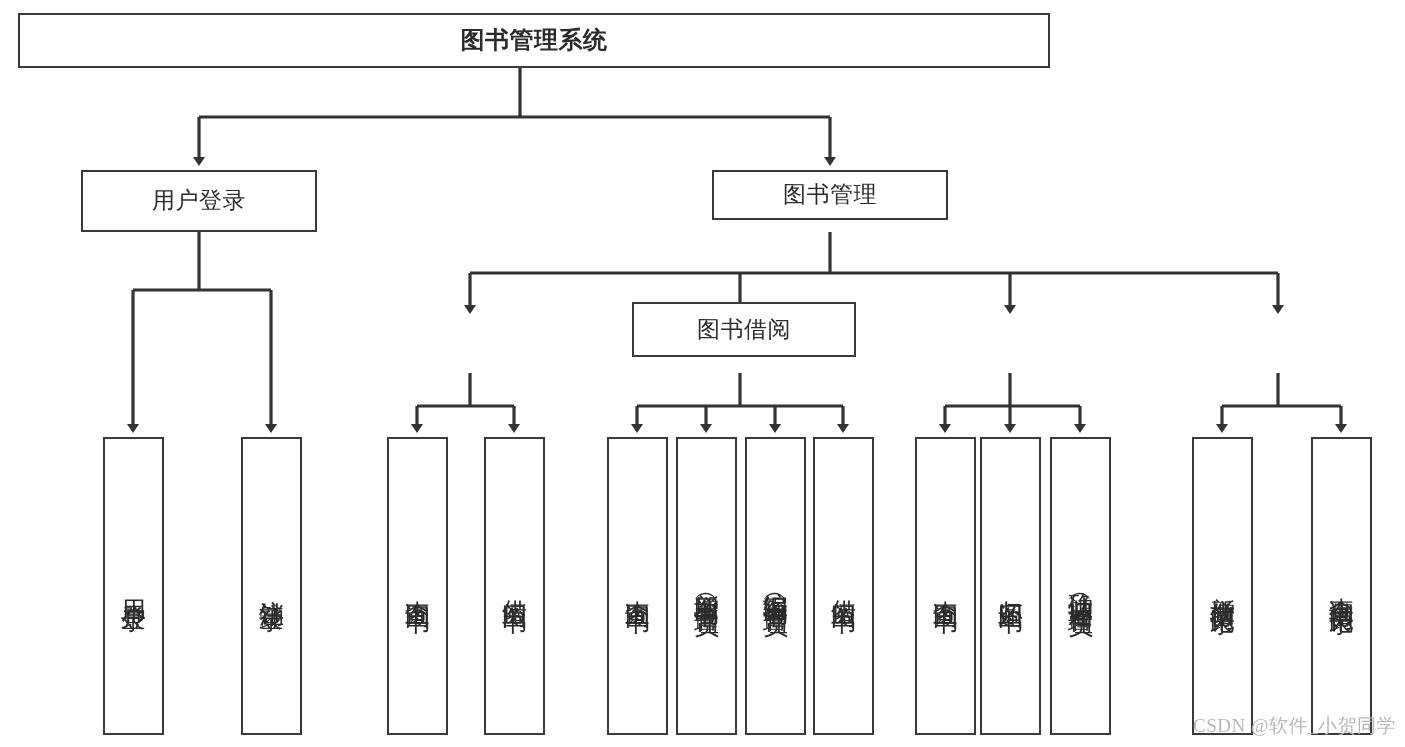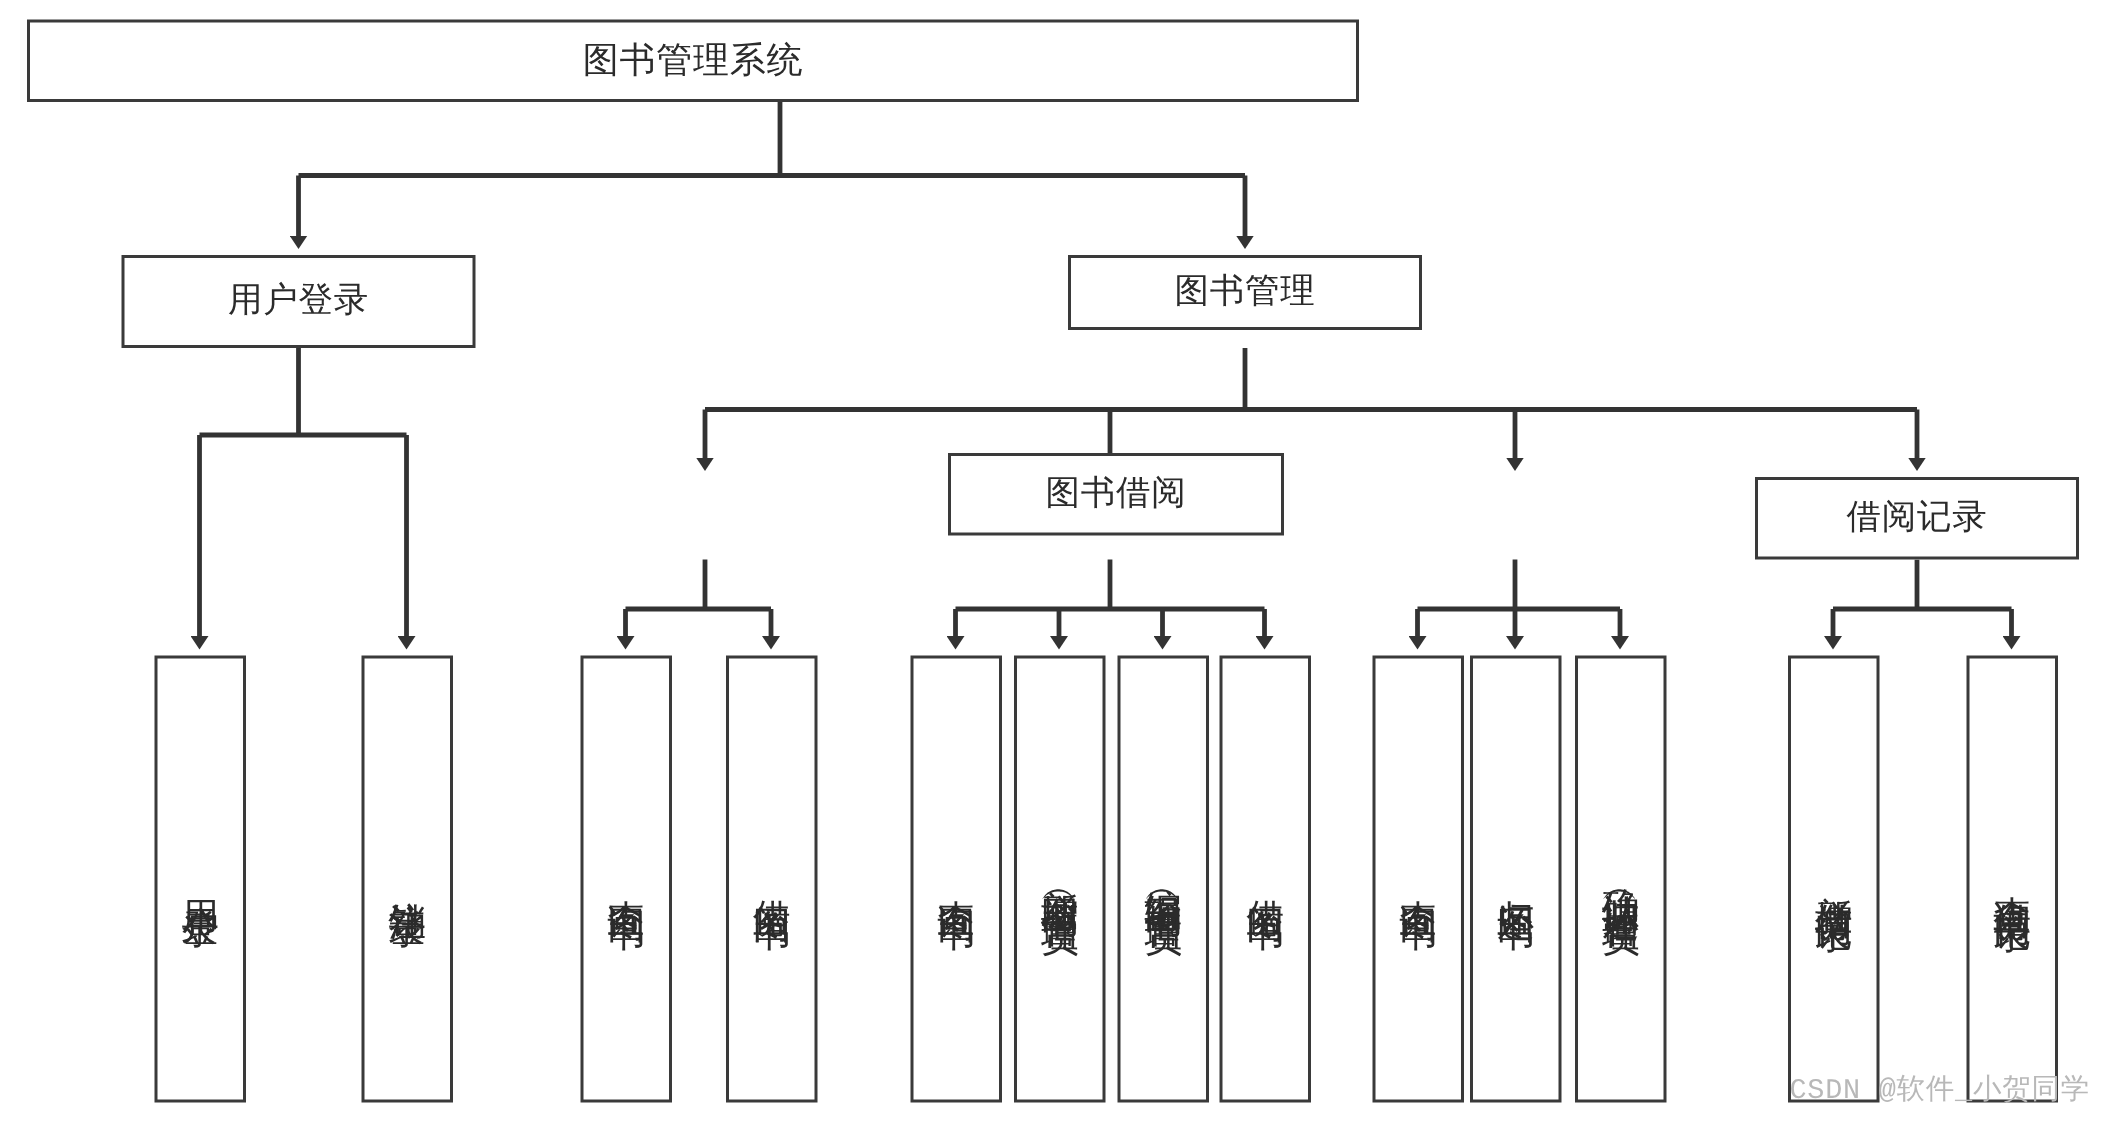--- a/index.html
+++ b/index.html
@@ -58,21 +58,21 @@
     font-size: 25px;
     letter-spacing: 3px;
     line-height: 1;
   }
   .watermark {
     position: absolute;
     color: #b8b8b8;
     font-size: 19px;
     white-space: nowrap;
     letter-spacing: 0.5px;
-    font-family: Liberation Mono, monospace;
+    font-family: Liberation Serif, serif;
   }
 </style>
 </head>
 <body>
 
 <div id="diagram-root">
 
   <svg id="edges" viewBox="0 0 1405 747" xmlns="http://www.w3.org/2000/svg">
     <defs>
       <marker id="arrow" markerWidth="10" markerHeight="12" refX="1" refY="6" orient="auto" markerUnits="userSpaceOnUse">
@@ -118,36 +118,33 @@
       <path d="M 1010 406 L 1010 425" marker-end="url(#arrow)"></path>
       <path d="M 1080 406 L 1080 425" marker-end="url(#arrow)"></path>
 
       <path d="M 1278 373 L 1278 406"></path>
       <path d="M 1222 406 L 1341 406"></path>
       <path d="M 1222 406 L 1222 425" marker-end="url(#arrow)"></path>
       <path d="M 1341 406 L 1341 425" marker-end="url(#arrow)"></path>
     </g>
   </svg>
 
-  <div class="node horiz root" style="left:18px; top:13px; width:888px; height:55px;">
+  <div class="node horiz root" style="left:18px; top:13px; width:1032px; height:55px;font-weight:bold;">
     <span class="label">图书管理系统</span>
   </div>
 
   <div class="node horiz" style="left:81px; top:170px; width:236px; height:62px;">
     <span class="label">用户登录</span>
   </div>
   <div class="node horiz" style="left:712px; top:170px; width:236px; height:50px;">
     <span class="label">图书管理</span>
   </div>
 
   <div class="node horiz" style="left:632px; top:302px; width:224px; height:55px;">
     <span class="label">图书借阅</span>
-  </div>
-  <div class="node horiz" style="left:1170px; top:318px; width:216px; height:55px;">
-    <span class="label">借阅记录</span>
   </div>
 
   <div class="node vert" style="left:103px; top:437px; width:61px; height:298px;">
     <span class="label">用户登录</span>
   </div>
   <div class="node vert" style="left:241px; top:437px; width:61px; height:298px;">
     <span class="label">注销登录</span>
   </div>
 
   <div class="node vert" style="left:387px; top:437px; width:61px; height:298px;">

